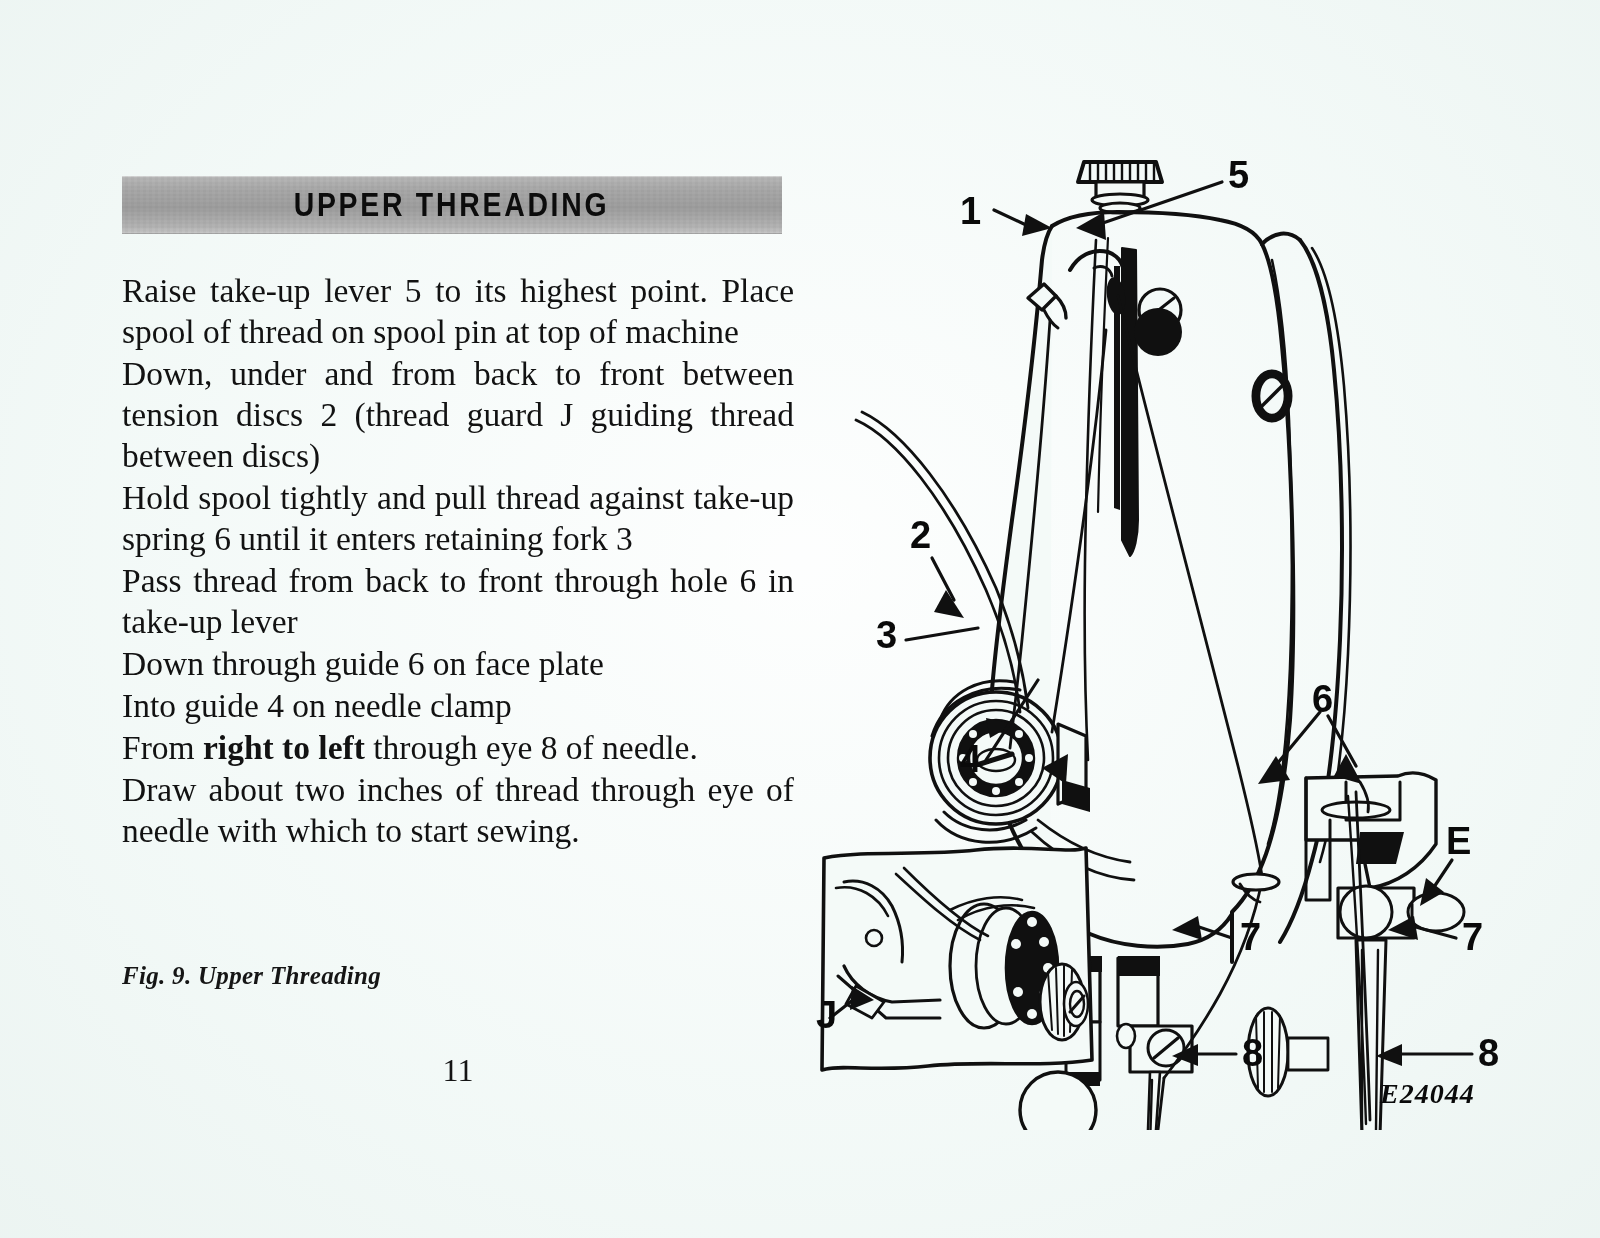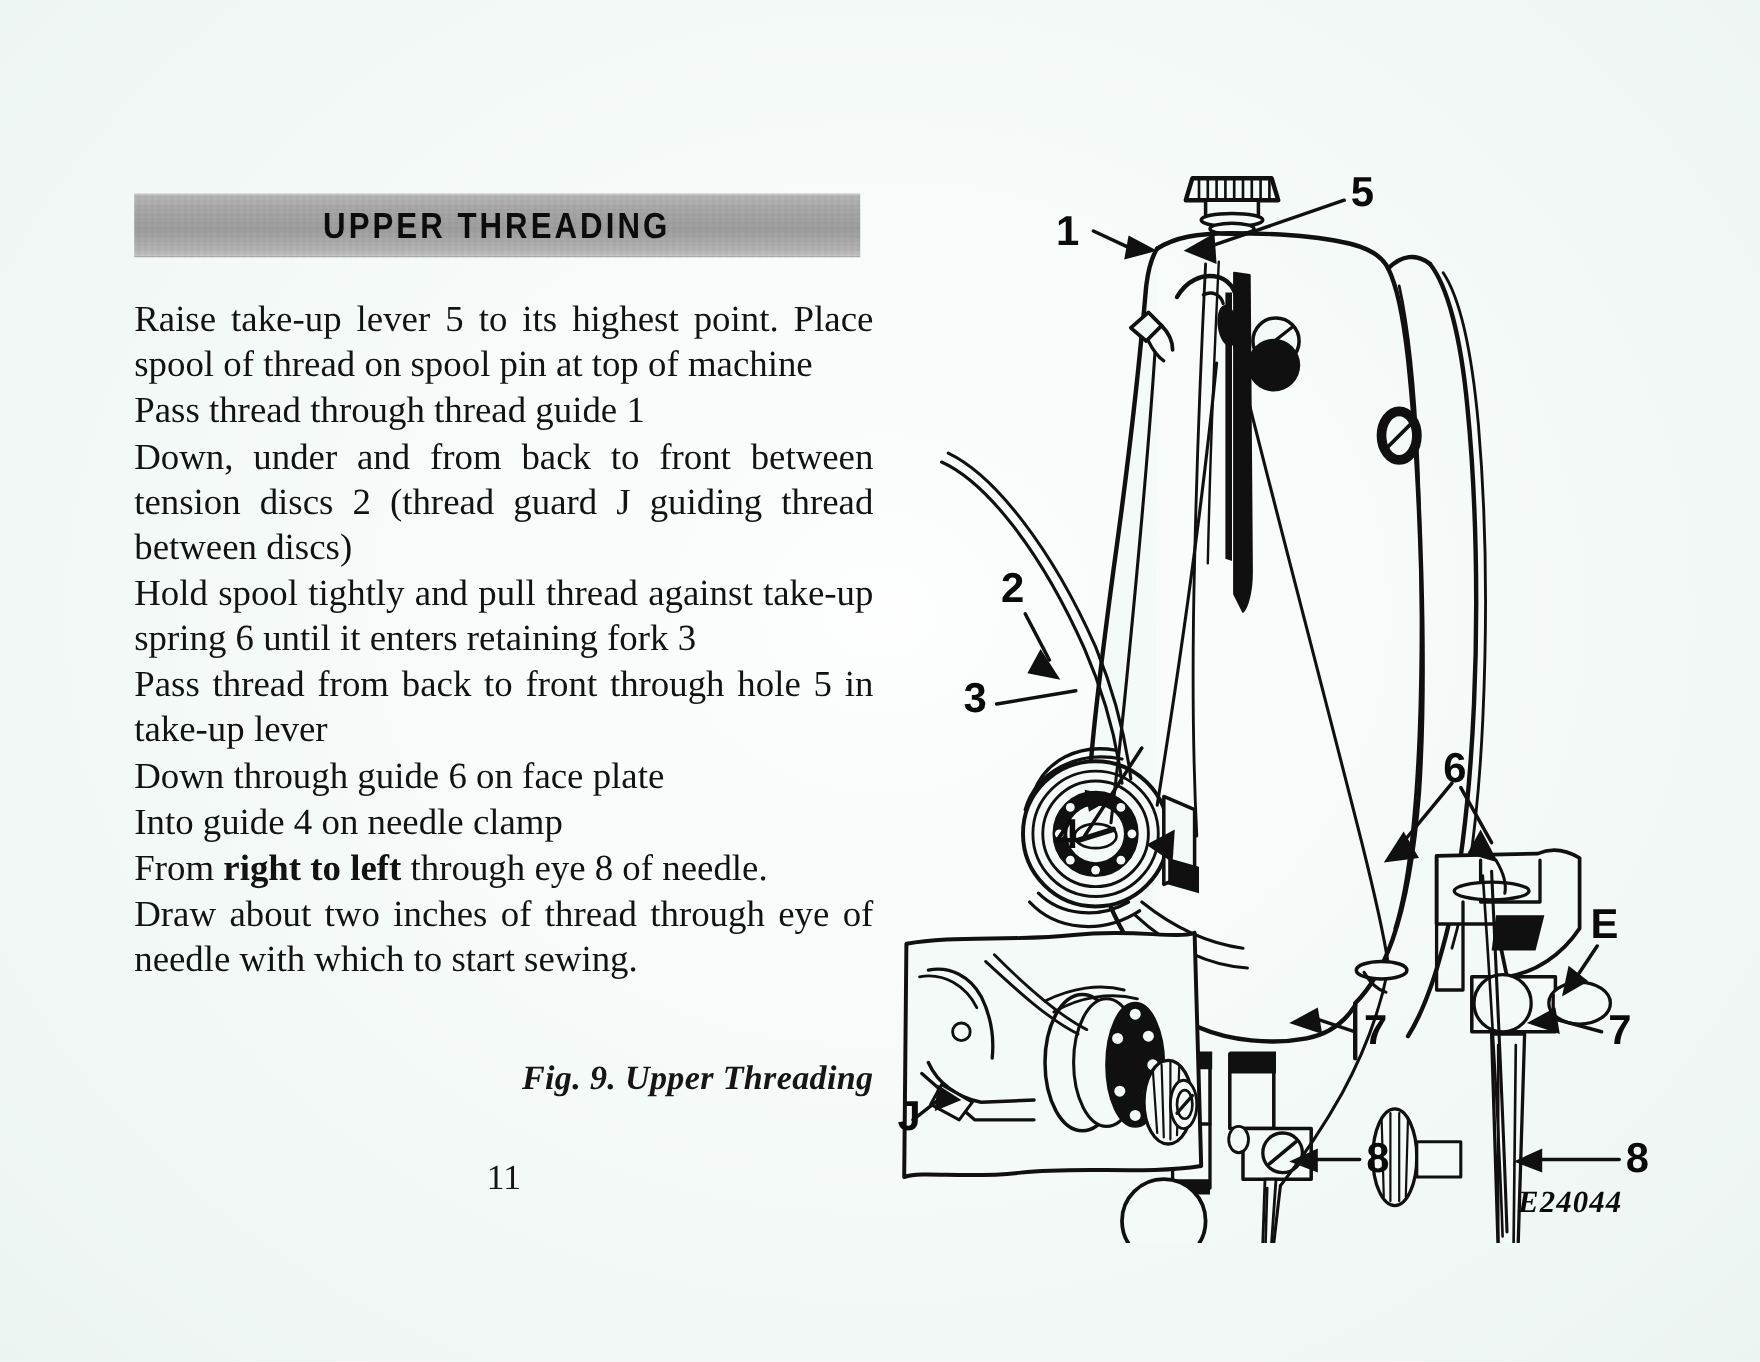--- a/index.html
+++ b/index.html
@@ -82,24 +82,23 @@
   }
   .para b {
     font-weight: bold;
   }
 
   .fig-caption {
     position: absolute;
     left: 122px;
     top: 962px;
     width: 672px;
-    text-align: right;
     font-style: italic;
     font-weight: bold;
-    font-size: 31px;
+    font-size: 25px;
     color: #151515;
     letter-spacing: .3px;
   }
   .page-number {
     position: absolute;
     left: 122px;
     top: 1052px;
     width: 672px;
     text-align: center;
     font-size: 32px;
@@ -144,24 +143,23 @@
   <div class="paper-tint"></div>
 
   <div class="text-col">
 
     <div class="section-banner">
       <span class="section-banner-title">UPPER THREADING</span>
     </div>
 
     <div class="body-text">
       <p class="para">Raise take-up lever 5 to its highest point. Place spool of thread on spool pin at top of machine</p>
-      <p class="para last-nojust">Pass thread through thread guide 1</p>
       <p class="para">Down, under and from back to front between tension discs 2 (thread guard J guiding thread between discs)</p>
       <p class="para">Hold spool tightly and pull thread against take-up spring 6 until it enters retaining fork 3</p>
-      <p class="para">Pass thread from back to front through hole 5 in take-up lever</p>
+      <p class="para">Pass thread from back to front through hole 6 in take-up lever</p>
       <p class="para last-nojust">Down through guide 6 on face plate</p>
       <p class="para last-nojust">Into guide 4 on needle clamp</p>
       <p class="para last-nojust"><span>From <b>right to left</b> through eye 8 of needle.</span></p>
       <p class="para">Draw about two inches of thread through eye of needle with which to start sewing.</p>
     </div>
   </div>
 
   <div class="fig-caption">Fig. 9. Upper Threading</div>
 
   <div class="page-number">11</div>

